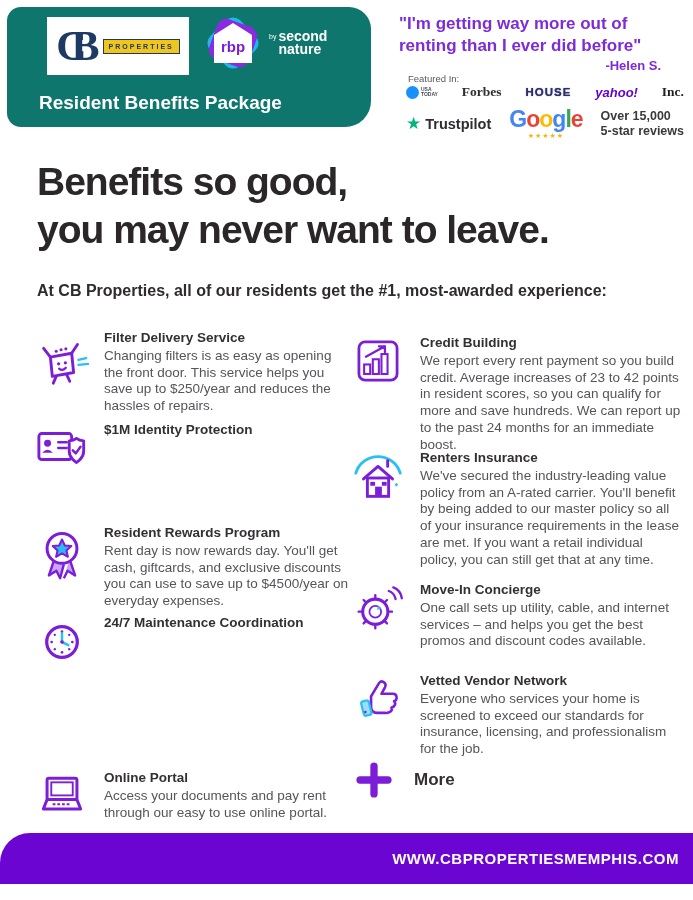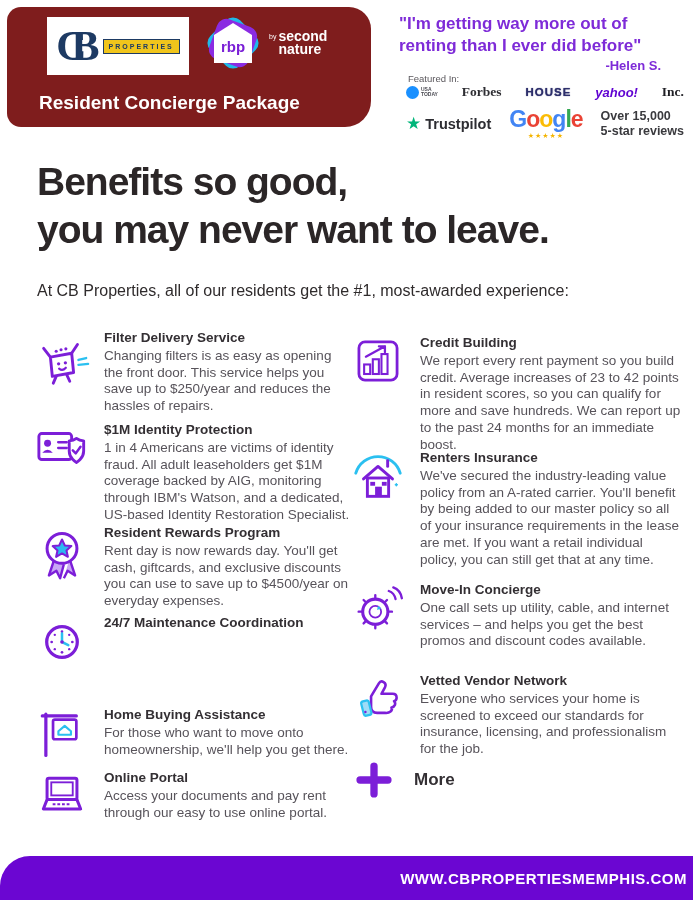--- a/index.html
+++ b/index.html
@@ -1,20 +1,20 @@
 <!DOCTYPE html>
 <html><head>
 <meta charset="utf-8">
 <style>
   html,body{margin:0;padding:0;background:#e8e8e8;}
   .page{position:relative;width:693px;height:900px;background:#ffffff;overflow:hidden;
         font-family:"Liberation Sans",sans-serif;margin:0 auto;}
 
   
-  .hdr{position:absolute;left:7px;top:7px;width:364px;height:120px;background:#7f1d1d;
+  .hdr{position:absolute;left:7px;top:7px;width:364px;height:120px;background:#0f766e;
        border-radius:14px 22px 26px 14px;}
   .cb-box{position:absolute;left:40px;top:10px;width:142px;height:58px;background:#fff;
           display:flex;align-items:center;justify-content:center;gap:4px;}
   .cb-mono{font-family:"Liberation Serif",serif;font-weight:bold;color:#1d3a63;font-size:42px;
            line-height:1;letter-spacing:-15px;padding-right:14px;}
   .cb-banner{background:#f0c51c;border:1.5px solid #1d3a63;height:13px;display:flex;
              align-items:center;justify-content:center;padding:0 5px;}
   .cb-banner span{font-size:7px;font-weight:bold;color:#1d3a63;letter-spacing:2px;}
   .rbp-wrap{position:absolute;left:198px;top:8px;display:flex;align-items:center;gap:8px;}
   .rbp-badge{position:relative;width:56px;height:56px;text-align:right;}
@@ -54,37 +54,37 @@
   .google{display:flex;flex-direction:column;align-items:center;line-height:1;}
   .g-word{font-weight:bold;font-size:23px;letter-spacing:-1px;}
   .g-word .c-blue{color:#4285F4}.g-word .c-red{color:#EA4335}
   .g-word .c-yellow{color:#FBBC05}.g-word .c-green{color:#34A853}
   .g-stars{color:#f4b400;font-size:7px;letter-spacing:1px;margin-top:1px;}
   .reviews{font-weight:bold;font-size:12.5px;color:#3a3a3e;line-height:1.2;}
 
   
   .hero-title{position:absolute;left:37px;top:158px;font-size:39px;font-weight:bold;
               color:#2b2627;line-height:1.22;letter-spacing:-1px;}
-  .hero-sub{position:absolute;left:37px;top:282px;font-size:16px;font-weight:normal;color:#2f2b2c;text-align:center;}
+  .hero-sub{position:absolute;left:37px;top:282px;font-size:16px;font-weight:bold;color:#2f2b2c;text-align:center;}
 
   
   .benefit{position:absolute;display:flex;gap:13px;}
   .b-icon{flex:0 0 58px;width:58px;display:flex;justify-content:center;align-items:flex-start;}
   .b-text{flex:1;}
   .b-title{font-size:13.5px;font-weight:bold;color:#332f33;margin-bottom:3px;}
   .b-desc{font-size:13.5px;color:#57535a;line-height:1.24;}
   .col-l{left:33px;width:318px;}
   .col-r{left:349px;width:332px;}
   .more-item{position:absolute;display:flex;align-items:center;gap:18px;text-align:center;}
   .more-label{font-size:17px;font-weight:bold;color:#332f33;}
 
   
-  .footer{position:absolute;left:0;right:0;bottom:0;height:44px;background:#6b06d2;
+  .footer{position:absolute;left:0;right:0;bottom:16px;height:51px;background:#6b06d2;
           border-top-left-radius:30px;display:flex;align-items:center;justify-content:flex-end;
-          padding-right:6px;box-sizing:border-box;}
+          padding-right:14px;box-sizing:border-box;}
   .footer a{color:#ffffff;font-weight:bold;font-size:15px;letter-spacing:0.5px;text-decoration:none;}
 
   svg{display:block;}
 </style>
 </head>
 <body>
 
 <div class="page">
 
   <div class="hdr">
@@ -103,21 +103,21 @@
         </div>
       </div>
       <div class="sn-wrap">
         <span class="sn-by">by</span>
         <span class="sn-name">
           <span>second</span><br>
           <span>nature</span>
         </span>
       </div>
     </div>
-    <div class="hdr-title">Resident Concierge Package</div>
+    <div class="hdr-title">Resident Benefits Package</div>
   </div>
 
   <div class="quote">"I'm getting way more out of renting than I ever did before"</div>
   <div class="quote-attr">-Helen S.</div>
   <div class="featured-label">Featured In:</div>
 
   <div class="logo-row">
     <span class="usatoday">
       <span class="usat-dot"></span>
       <span class="usat-txt">
@@ -179,21 +179,20 @@
         <rect x="6" y="12" width="34" height="27" rx="3" stroke="#7c1ed8" stroke-width="3"></rect>
         <circle cx="15" cy="22" r="3.6" fill="#7c1ed8"></circle>
         <path d="M9.5 32 Q15 25.5 20.5 32 Z" fill="#7c1ed8"></path>
         <path d="M26 21 H35 M26 27 H35" stroke="#7c1ed8" stroke-width="2.4" stroke-linecap="round"></path>
         <path d="M45 17 C48 19.3 52.5 19.6 52.5 19.6 V30 C52.5 38 45 42 45 42 C45 42 37.5 38 37.5 30 V19.6 C37.5 19.6 42 19.3 45 17 Z" fill="#ffffff" stroke="#7c1ed8" stroke-width="3" stroke-linejoin="round"></path>
         <path d="M41.2 29.5 L44.3 32.6 L49.2 25.8" stroke="#7c1ed8" stroke-width="2.6" stroke-linecap="round" stroke-linejoin="round"></path>
       </svg>
     </div>
     <div class="b-text">
       <div class="b-title">$1M Identity Protection</div>
-      <div class="b-desc">1 in 4 Americans are victims of identity fraud. All adult leaseholders get $1M coverage backed by AIG, monitoring through IBM's Watson, and a dedicated, US-based Identity Restoration Specialist.</div>
     </div>
   </div>
 
   <div class="benefit col-l" style="top:525px">
     <div class="b-icon">
       <svg width="56" height="58" viewBox="0 0 60 62" fill="none">
         <path d="M22 36 L16 54 L24 49 L28 57 L32 42" fill="#c9a6f5" stroke="#7c1ed8" stroke-width="2.6" stroke-linejoin="round"></path>
         <path d="M38 36 L44 54 L36 49 L32 57" fill="#c9a6f5" stroke="#7c1ed8" stroke-width="2.6" stroke-linejoin="round"></path>
         <circle cx="30" cy="25" r="16" fill="#ffffff" stroke="#7c1ed8" stroke-width="3.2"></circle>
         <path d="M30 15.5 L33 21.8 L40 22.5 L34.8 27.2 L36.3 34 L30 30.4 L23.7 34 L25.2 27.2 L20 22.5 L27 21.8 Z" fill="#2bb9f0" stroke="#7c1ed8" stroke-width="2.2" stroke-linejoin="round"></path>
@@ -219,34 +218,20 @@
           <circle cx="38" cy="38" r="1.3" fill="#7c1ed8"></circle>
         <path d="M30 30 L30 20.5 M30 30 L37 33.5" stroke="#2bc0f0" stroke-width="2.8" stroke-linecap="round"></path>
         <circle cx="30" cy="30" r="2" fill="#7c1ed8"></circle>
       </svg>
     </div>
     <div class="b-text">
       <div class="b-title">24/7 Maintenance Coordination</div>
     </div>
   </div>
 
-  <div class="benefit col-l" style="top:707px">
-    <div class="b-icon">
-      <svg width="54" height="52" viewBox="0 0 60 58" fill="none">
-        <path d="M12 8 V54" stroke="#7c1ed8" stroke-width="3.6" stroke-linecap="round"></path>
-        <path d="M8 10 H46" stroke="#7c1ed8" stroke-width="3.6" stroke-linecap="round"></path>
-        <rect x="20" y="14" width="26" height="22" rx="2" stroke="#7c1ed8" stroke-width="3"></rect>
-        <path d="M26 27 L33 21 L40 27 V31 H26 Z" stroke="#2bc0f0" stroke-width="2.4" stroke-linejoin="round"></path>
-      </svg>
-    </div>
-    <div class="b-text">
-      <div class="b-title">Home Buying Assistance</div>
-      <div class="b-desc">For those who want to move onto homeownership, we'll help you get there.</div>
-    </div>
-  </div>
 
   <div class="benefit col-l" style="top:770px">
     <div class="b-icon">
       <svg width="56" height="48" viewBox="0 0 60 50" fill="none">
         <rect x="14" y="8" width="32" height="23" rx="2" stroke="#7c1ed8" stroke-width="3.2"></rect>
         <rect x="18.5" y="12.5" width="23" height="14" stroke="#7c1ed8" stroke-width="2"></rect>
         <path d="M10 41 L14 31 H46 L50 41 Z" stroke="#7c1ed8" stroke-width="3.2" stroke-linejoin="round"></path>
         <path d="M20 36 H40" stroke="#7c1ed8" stroke-width="2" stroke-dasharray="3 2"></path>
       </svg>
     </div>

